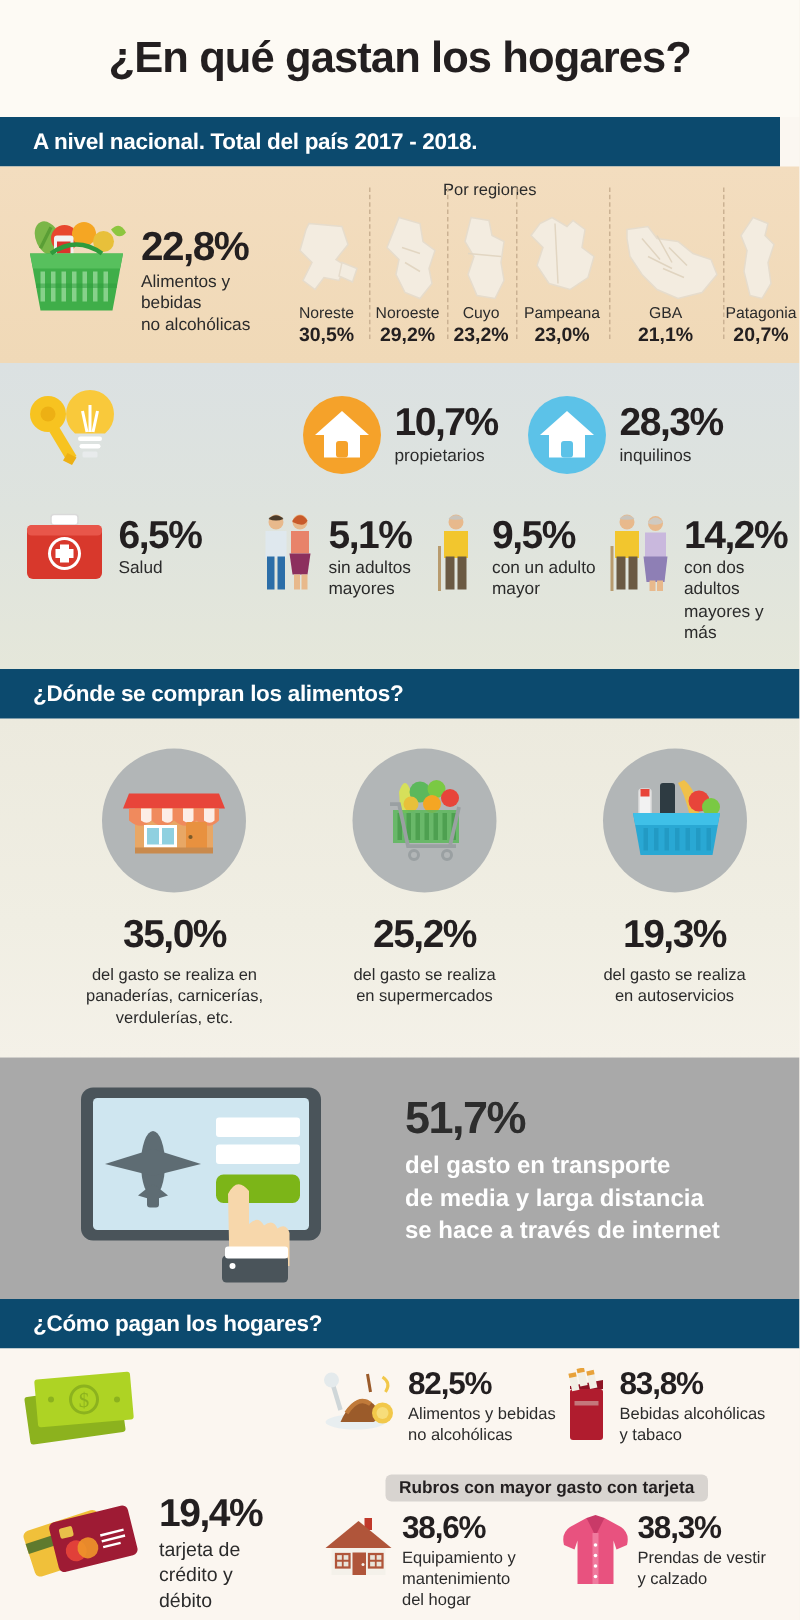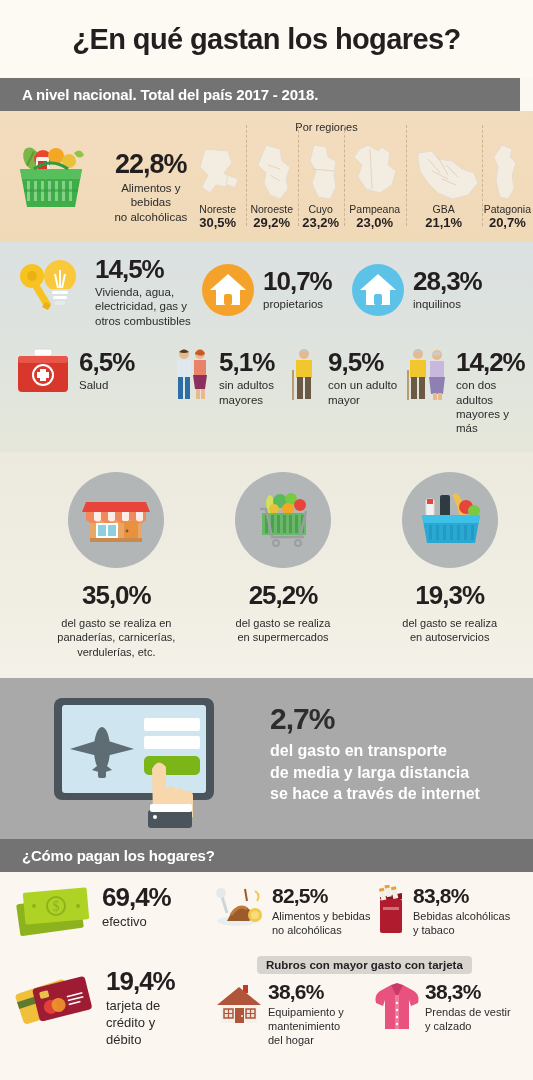--- a/index.html
+++ b/index.html
@@ -16,37 +16,37 @@
     height:78px; background:#fdfaf4;
     display:flex; align-items:center; justify-content:center;text-align:center;
   }
   .title-band h1 {
     font-size:29px; font-weight:bold; color:#231f20;
     letter-spacing:-0.6px;
   }
 
   
   .bar {
-    background:#737373; color:#fff;
+    background:#0c4a6e; color:#fff;
     font-size:15px; font-weight:bold;
     padding:8px 0 8px 22px;
     letter-spacing:-0.2px;
     position:relative;
   }
   .bar.short { width:520px; }
 
   
   .sec1 {
     background:linear-gradient(180deg,#f3ddbf 0%,#f0d9b7 100%);
     padding:10px 0 12px 0; position:relative;
   }
   .por-regiones { text-align:center; font-size:11px; color:#2b2b2b; margin-left:120px; }
   .s1-row { display:flex; align-items:flex-start; margin-top:6px; }
   .basket-block { width:190px; display:flex; align-items:flex-start; padding-left:12px; }
-  .basket-txt { margin-left:22px; margin-top:12px;text-align:center; }
+  .basket-txt { margin-left:4px; margin-top:12px; }
   .big-pct { font-size:27px; font-weight:bold; color:#231f20; line-height:1; letter-spacing:-1px; }
   .sub-lbl { font-size:11.5px; color:#2b2b2b; line-height:1.25; margin-top:3px; }
 
   .regions { display:flex; flex:1; }
   .region {
     flex:1; text-align:center; position:relative;
     padding:0 2px;
   }
   .region + .region:before {
     content:""; position:absolute; left:0; top:-14px; bottom:4px;
@@ -240,26 +240,20 @@
             <path d="M31 46 l6 3 -3 5 -6 -3z" fill="#edb014"></path>
             <path d="M46 4 a16 16 0 0 1 16 16 q0 8 -6 13 l-20 0 q-6 -5 -6 -13 a16 16 0 0 1 16 -16z" fill="#f9c93b"></path>
             <rect x="38" y="35" width="16" height="3" rx="1.5" fill="#fff"></rect>
             <rect x="39" y="40" width="14" height="3" rx="1.5" fill="#fff"></rect>
             <rect x="41" y="45" width="10" height="4" rx="1" fill="#e8ebec"></rect>
             <g stroke="#fff" stroke-width="2" fill="none">
                 <path d="M46 14 l0 18 M41 18 l3 14 M51 18 l-3 14"></path>
               </g>
           </svg>
         </span>
-        <div class="s2-txt">
-          <div class="big-pct">14,5%</div>
-          <div class="sub-lbl" style="white-space:pre-line">Vivienda, agua,
-electricidad, gas y
-otros combustibles</div>
-        </div>
       </div>
 
       <div class="s2-cell" style="width:150px;padding-top:6px;">
         <span>
           <svg width="56" height="56" viewBox="0 0 56 56">
             <circle cx="28" cy="28" r="26" fill="#f5a22a"></circle>
             <path d="M28 12 L46 28 h-6 v15 h-24 v-15 h-6z" fill="#fff"></path>
             <rect x="24" y="32" width="8" height="11" rx="2" fill="#f5a22a"></rect>
           </svg>
         </span>
@@ -362,20 +356,23 @@
         </span>
         <div class="s2-txt" style="padding-top:3px;">
           <div class="big-pct">14,2%</div>
           <div class="sub-lbl" style="white-space:pre-line">con dos adultos
 mayores y más</div>
         </div>
       </div>
     </div>
   </div>
 
+  <div class="bar">
+    <span>¿Dónde se compran los alimentos?</span>
+  </div>
 
   <div class="sec3">
     <div class="s3-row">
       <div class="s3-cell">
         <div class="circle">
           <svg width="72" height="60" viewBox="0 0 72 60">
             <rect x="10" y="20" width="52" height="30" fill="#e8a765"></rect>
             <path d="M6 12 h60 l4 10 h-68z" fill="#e8453a"></path>
             <path d="M6 22 h60 v8 q-7 7 -15 0 q-7 7 -15 0 q-7 7 -15 0 q-7 7 -15 0z" fill="#f08a5d"></path>
             <g fill="#fff" opacity="0.85">
@@ -473,21 +470,21 @@
         <rect x="104" y="62" width="56" height="19" rx="5" fill="#7cb518"></rect>
         <g fill="#f5cfa0" stroke="#e0b display">
           <path d="M112 75 q6 -12 14 -2 l0 22 q6 -6 10 1 q6 -5 9 2 q6 -4 8 3 l0 22 -40 0 z" fill="#f7d7ab"></path>
         </g>
         <rect x="108" y="116" width="44" height="18" rx="3" fill="#4a545a"></rect>
         <circle cx="115" cy="123" r="2" fill="#fff"></circle>
         <rect x="110" y="110" width="42" height="8" rx="2" fill="#fff"></rect>
       </svg>
     </div>
     <div class="s4-txt">
-      <div class="s4-pct">2,7%</div>
+      <div class="s4-pct">51,7%</div>
       <div class="s4-lbl" style="white-space:pre-line">del gasto en transporte
 de media y larga distancia
 se hace a través de internet</div>
     </div>
   </div>
 
   <div class="bar">
     <span>¿Cómo pagan los hogares?</span>
   </div>
 
@@ -498,24 +495,20 @@
         <span>
           <svg width="80" height="56" viewBox="0 0 80 56">
             <rect x="4" y="16" width="64" height="32" rx="2" fill="#8cb21e" transform="rotate(-8 36 32)"></rect>
             <rect x="10" y="6" width="64" height="32" rx="2" fill="#aed324" transform="rotate(-5 42 22)"></rect>
             <circle cx="42" cy="22" r="9" fill="none" stroke="#8cb21e" stroke-width="2"></circle>
             <text x="42" y="27" font-size="14" fill="#8cb21e" text-anchor="middle" font-family="Liberation Serif, serif">$</text>
             <circle cx="20" cy="22" r="2" fill="#8cb21e"></circle>
             <circle cx="64" cy="22" r="2" fill="#8cb21e"></circle>
           </svg>
         </span>
-        <div class="txt">
-          <div class="p">69,4%</div>
-          <div class="l">efectivo</div>
-        </div>
       </div>
 
       <div class="s5-pay">
         <span>
           <svg width="84" height="62" viewBox="0 0 84 62">
             <g transform="rotate(-18 36 32)">
               <rect x="4" y="16" width="52" height="32" rx="4" fill="#f0c03a"></rect>
               <rect x="4" y="24" width="52" height="7" fill="#5f7a2e"></rect>
             </g>
             <g transform="rotate(-14 48 34)">

